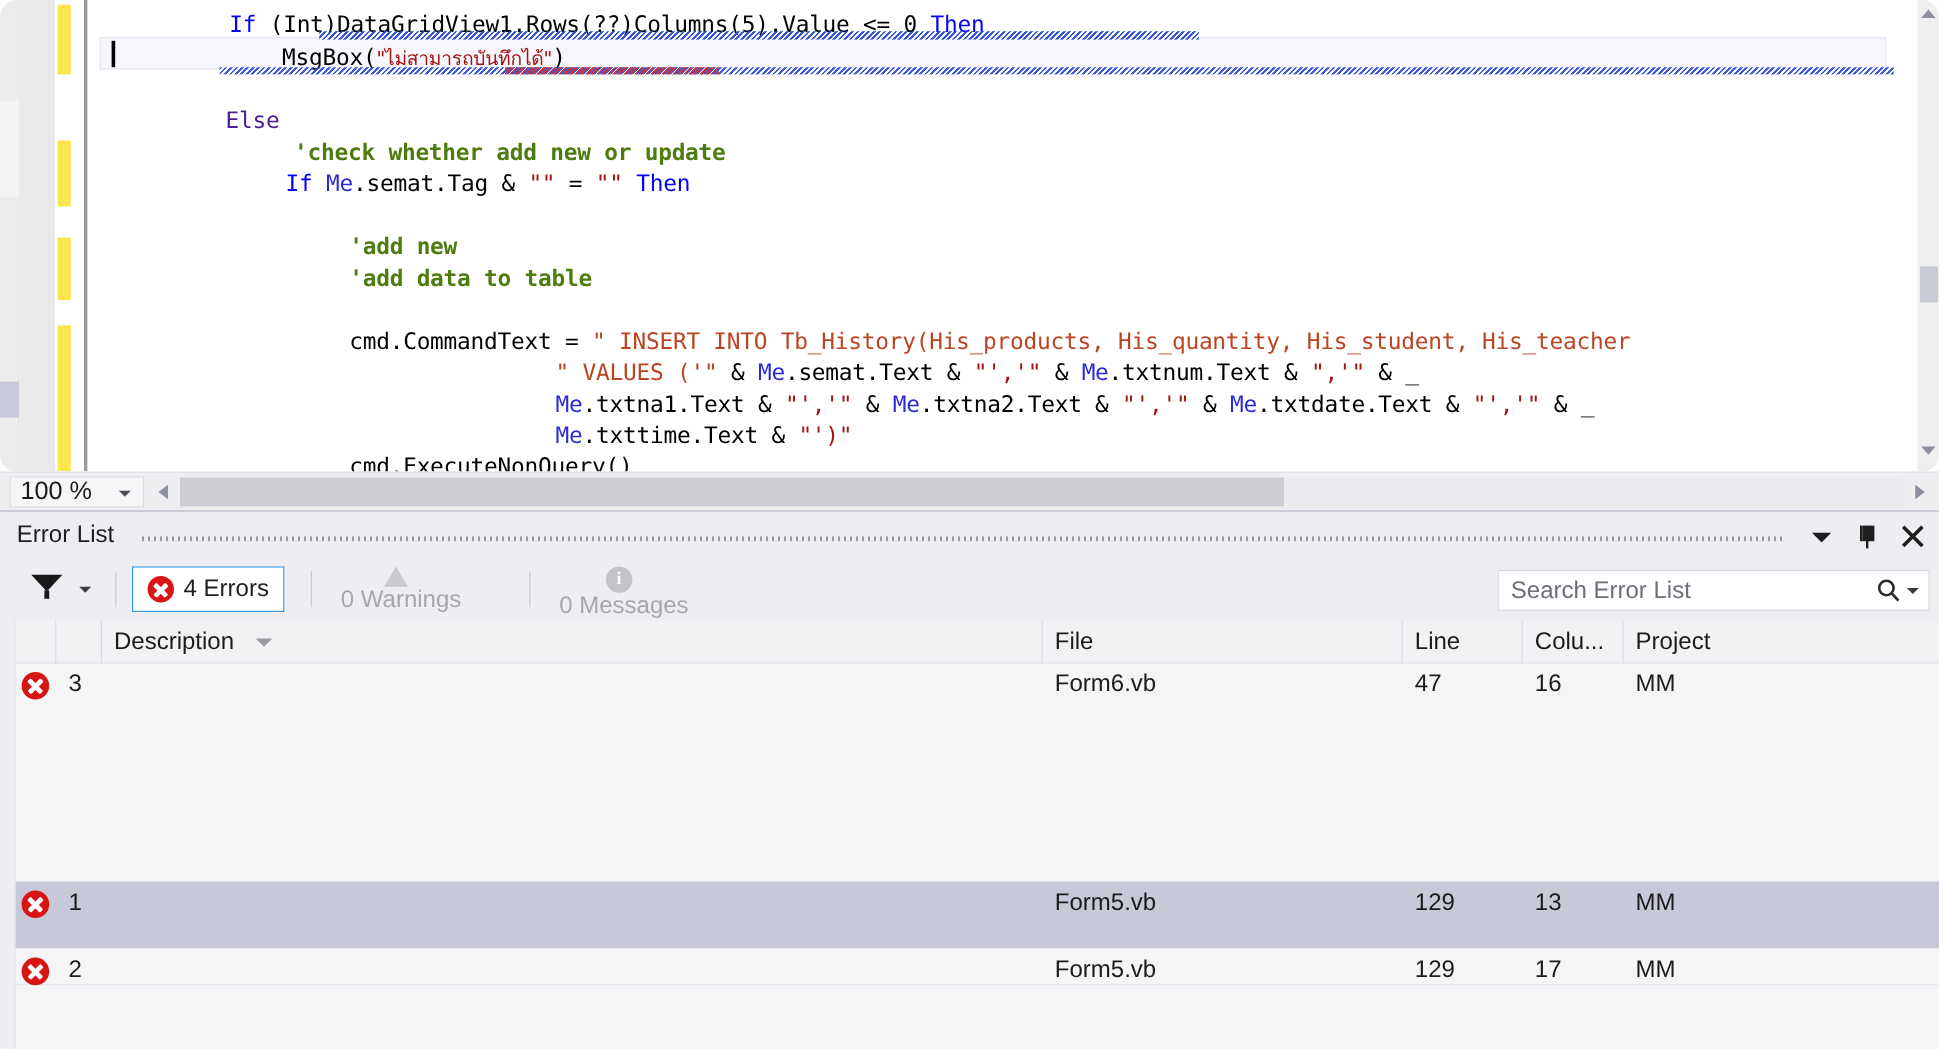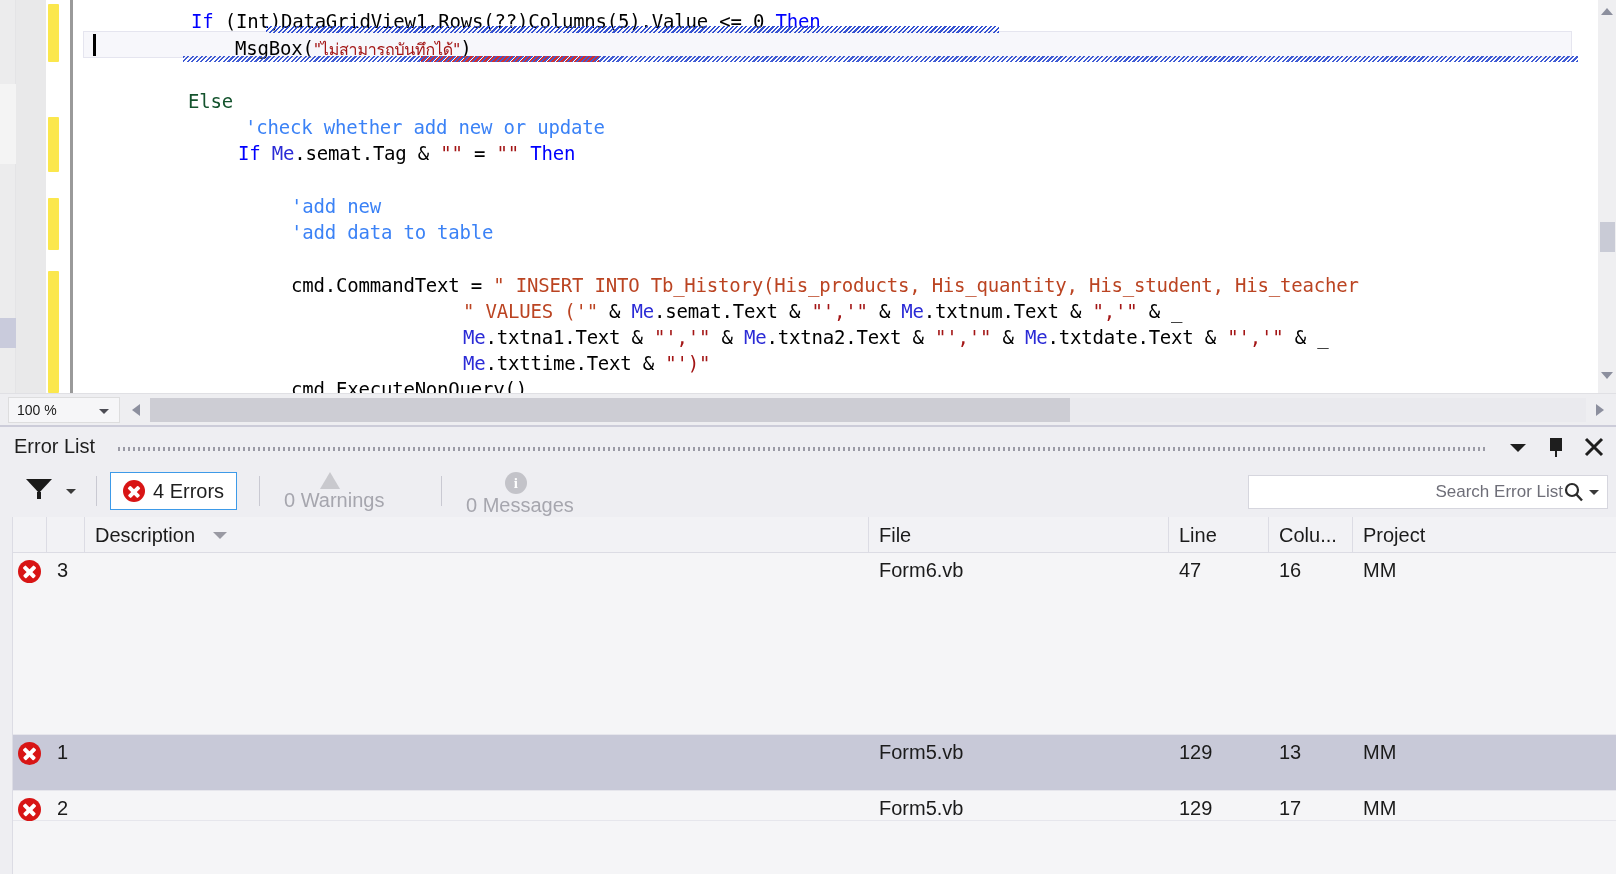--- a/index.html
+++ b/index.html
@@ -11,20 +11,21 @@
     font-family: "Liberation Sans", sans-serif;
   }
 
   
   #editor-pane {
     position: absolute;
     left: 0; top: 0;
     width: 1616px; height: 393px;
     background: #ffffff;
     overflow: hidden;
+    border-radius: 14px;
   }
   .ind-margin-outer {
     position: absolute; left: 0; top: 0;
     width: 16px; height: 393px;
     background: #ececed;
     border-right: 1px solid #e4e4e6;
   }
   .ind-margin-outer2 {
     position: absolute; left: 16px; top: 0;
     width: 30px; height: 393px;
@@ -110,22 +111,22 @@
     position: absolute;
     left: 348px; top: 56px;
     width: 178px; height: 6px;
     background:
       repeating-linear-gradient(135deg,
         #d03030 0px, #d03030 1.6px,
         transparent 1.6px, transparent 3.2px);
   }
 
   .kw  { color: #0000ff; }
-  .kw2 { color: #14532d; }
-  .com { color: #3b82f6; }
+  .kw2 { color: #4c1d95; }
+  .com { color: #4d7c0f; font-weight: bold; }
   .str { color: #a31515; }
   .id  { color: #000000; }
   .mem { color: #2b2bd6; }
   .sql { color: #bb4422; }
   .thai{ color: #a31515; font-family: "DejaVu Sans", sans-serif; font-size:16px; }
 
   
   .v-scroll {
     position: absolute; right: 0; top: 0;
     width: 18px; height: 393px;
@@ -150,21 +151,21 @@
     position: absolute; left: 0; top: 393px;
     width: 1616px; height: 32px;
     background: #eeeef1;
     border-top: 1px solid #e0e0e4;
   }
   .zoom-combo {
     position: absolute; left: 8px; top: 3px;
     width: 112px; height: 26px;
     background: #f6f6f8;
     border: 1px solid #ddddde;
-    font-size: 14px; color: #1a1a1a;
+    font-size: 21px; color: #1a1a1a;
     line-height: 24px; padding-left: 8px;
   }
   .zoom-caret {
     position: absolute; right: 10px; top: 11px;
     width: 0; height: 0;
     border-left: 5px solid transparent;
     border-right: 5px solid transparent;
     border-top: 5px solid #4d4d55;
   }
   .h-arrow-l {
@@ -303,21 +304,21 @@
   }
   .search-box {
     position: absolute; right: 8px; top: 10px;
     width: 360px; height: 34px;
     background: #ffffff;
     border: 1px solid #d6d6de;
     display: flex; align-items: center;
   }
   .search-ph {
     flex: 1; padding-left: 10px;
-    font-size: 17px; color: #6e6e78; text-align: right;
+    font-size: 20px; color: #6e6e78;
   }
   .search-mag {
     width: 22px; height: 22px; margin-right: 4px;
     position: relative; flex: 0 0 auto;
   }
   .search-caret {
     width: 0; height: 0; margin-right: 8px;
     border-left: 5px solid transparent;
     border-right: 5px solid transparent;
     border-top: 5px solid #3a3a3a;

